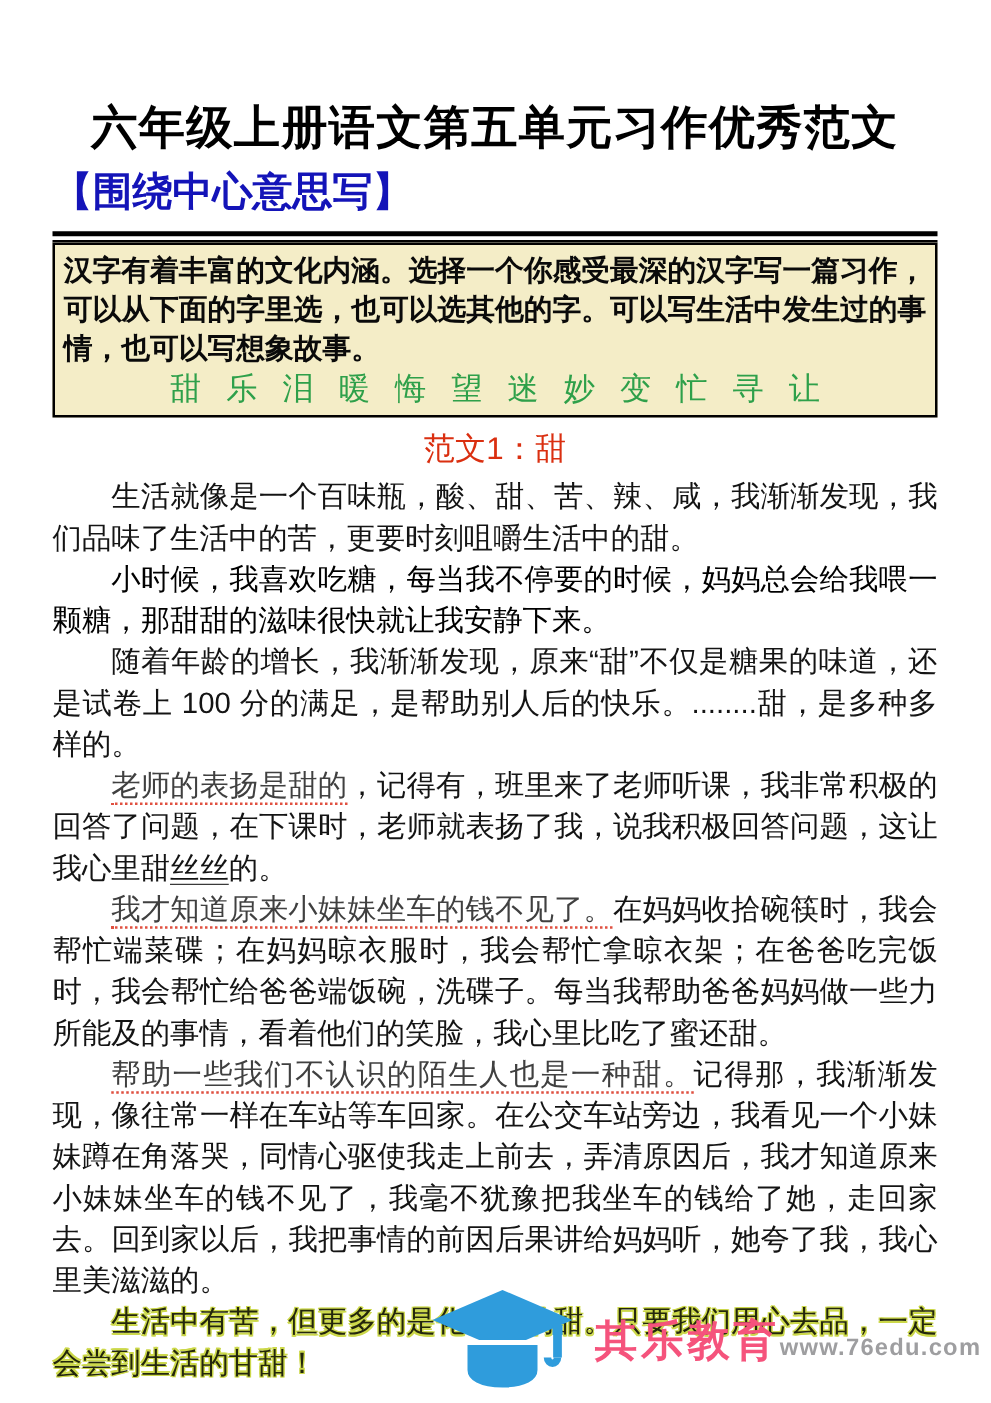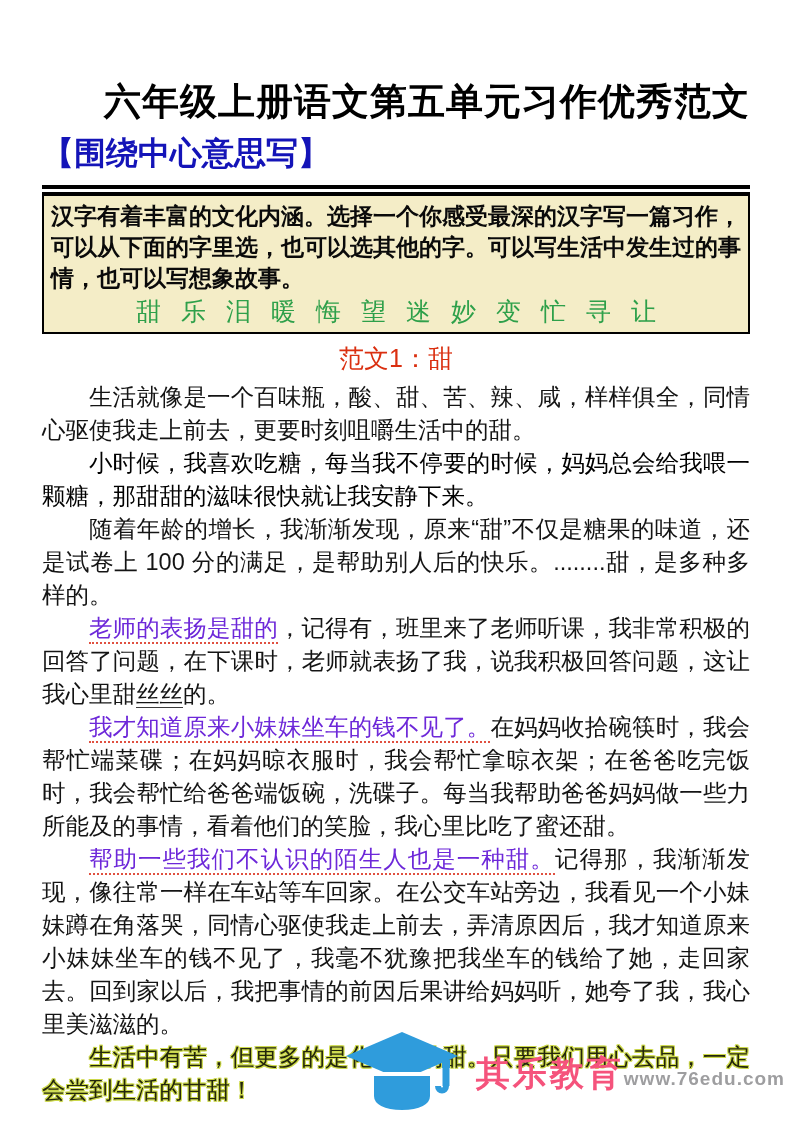--- a/index.html
+++ b/index.html
@@ -5,21 +5,21 @@
   html,body{margin:0;padding:0;background:#ffffff;}
   body{
     width:793px;height:1122px;position:relative;overflow:hidden;
     font-family:"Liberation Sans","DejaVu Sans",sans-serif;
     color:#141414;
   }
   .page{position:absolute;left:0;top:0;width:793px;height:1122px;background:#ffffff;}
   .content{padding:44px 43px 0 42px;}
 
   .title{
-    text-align:right;font-size:37px;font-weight:bold;color:#000000;
+    text-align:center;font-size:37px;font-weight:bold;color:#000000;
     letter-spacing:1px;margin:36px 0 10px 0;line-height:1.2;
   }
   .subtitle{
     text-align:left;font-size:32px;font-weight:bold;color:#1414b8;
     margin:0 0 12px 0;line-height:1.2;
   }
   .double-rule{
     height:3px;border-top:4px solid #000;border-bottom:2px solid #000;
     margin:0 0 0 0;
   }
@@ -39,21 +39,21 @@
 
   .essay-heading{
     text-align:center;font-size:25px;font-weight:normal;color:#da2f10;
     margin:8px 0 6px 0;
   }
   .essay-body{font-size:23.5px;line-height:33px;}
   .essay-body p{margin:0;text-indent:2em;text-align:justify;}
   .seg-body{color:#141414;}
   .seg-blue{color:#000000;}
   .seg-lead{
-    color:#6d28d9;
+    color:#404040;
     border-bottom:2px dotted #e05040;
     padding-bottom:1px;
   }
   .seg-spell{
     color:#141414;
     border-bottom:1px solid #3a3a3a;
   }
   .seg-glow{
     color:#23260c;
     text-shadow:1px 1px 0 #ccd84a,-1px -1px 0 #ccd84a,1px -1px 0 #ccd84a,
@@ -85,21 +85,21 @@
     <div class="double-rule"></div>
 
     <div class="prompt-box">
       <div class="prompt-text">汉字有着丰富的文化内涵。选择一个你感受最深的汉字写一篇习作，可以从下面的字里选，也可以选其他的字。可以写生活中发生过的事情，也可以写想象故事。</div>
       <div class="char-row"><span class="char">甜</span><span class="char">乐</span><span class="char">泪</span><span class="char">暖</span><span class="char">悔</span><span class="char">望</span><span class="char">迷</span><span class="char">妙</span><span class="char">变</span><span class="char">忙</span><span class="char">寻</span><span class="char">让</span></div>
     </div>
 
     <div class="essay-heading">范文1：甜</div>
 
     <div class="essay-body">
-        <p><span class="seg-body">生活就像是一个百味瓶，酸、甜、苦、辣、咸，样样俱全，同情心驱使我走上前去，更要时刻咀嚼生活中的甜。</span></p>
+        <p><span class="seg-body">生活就像是一个百味瓶，酸、甜、苦、辣、咸，我渐渐发现，我们品味了生活中的苦，更要时刻咀嚼生活中的甜。</span></p>
         <p><span class="seg-blue">小时候，我喜欢吃糖，每当我不停要的时候，妈妈总会给我喂一颗糖，那甜甜的滋味很快就让我安静下来。</span></p>
         <p><span class="seg-body">随着年龄的增长，我渐渐发现，原来“甜”不仅是糖果的味道，还是试卷上 100 分的满足，是帮助别人后的快乐。........甜，是多种多样的。</span></p>
         <p><span class="seg-lead">老师的表扬是甜的</span><span class="seg-body">，记得有，班里来了老师听课，我非常积极的回答了问题，在下课时，老师就表扬了我，说我积极回答问题，这让我心里甜</span><span class="seg-spell">丝丝</span><span class="seg-body">的。</span></p>
         <p><span class="seg-lead">我才知道原来小妹妹坐车的钱不见了。</span><span class="seg-body">在妈妈收拾碗筷时，我会帮忙端菜碟；在妈妈晾衣服时，我会帮忙拿晾衣架；在爸爸吃完饭时，我会帮忙给爸爸端饭碗，洗碟子。每当我帮助爸爸妈妈做一些力所能及的事情，看着他们的笑脸，我心里比吃了蜜还甜。</span></p>
         <p><span class="seg-lead">帮助一些我们不认识的陌生人也是一种甜。</span><span class="seg-body">记得那，我渐渐发现，像往常一样在车站等车回家。在公交车站旁边，我看见一个小妹妹蹲在角落哭，同情心驱使我走上前去，弄清原因后，我才知道原来小妹妹坐车的钱不见了，我毫不犹豫把我坐车的钱给了她，走回家去。回到家以后，我把事情的前因后果讲给妈妈听，她夸了我，我心里美滋滋的。</span></p>
         <p><span class="seg-glow">生活中有苦，但更多的是化不开的甜。只要我们用心去品，一定会尝到生活的甘甜！</span></p>
       </div>
   </div>
 
   <div class="footer">

